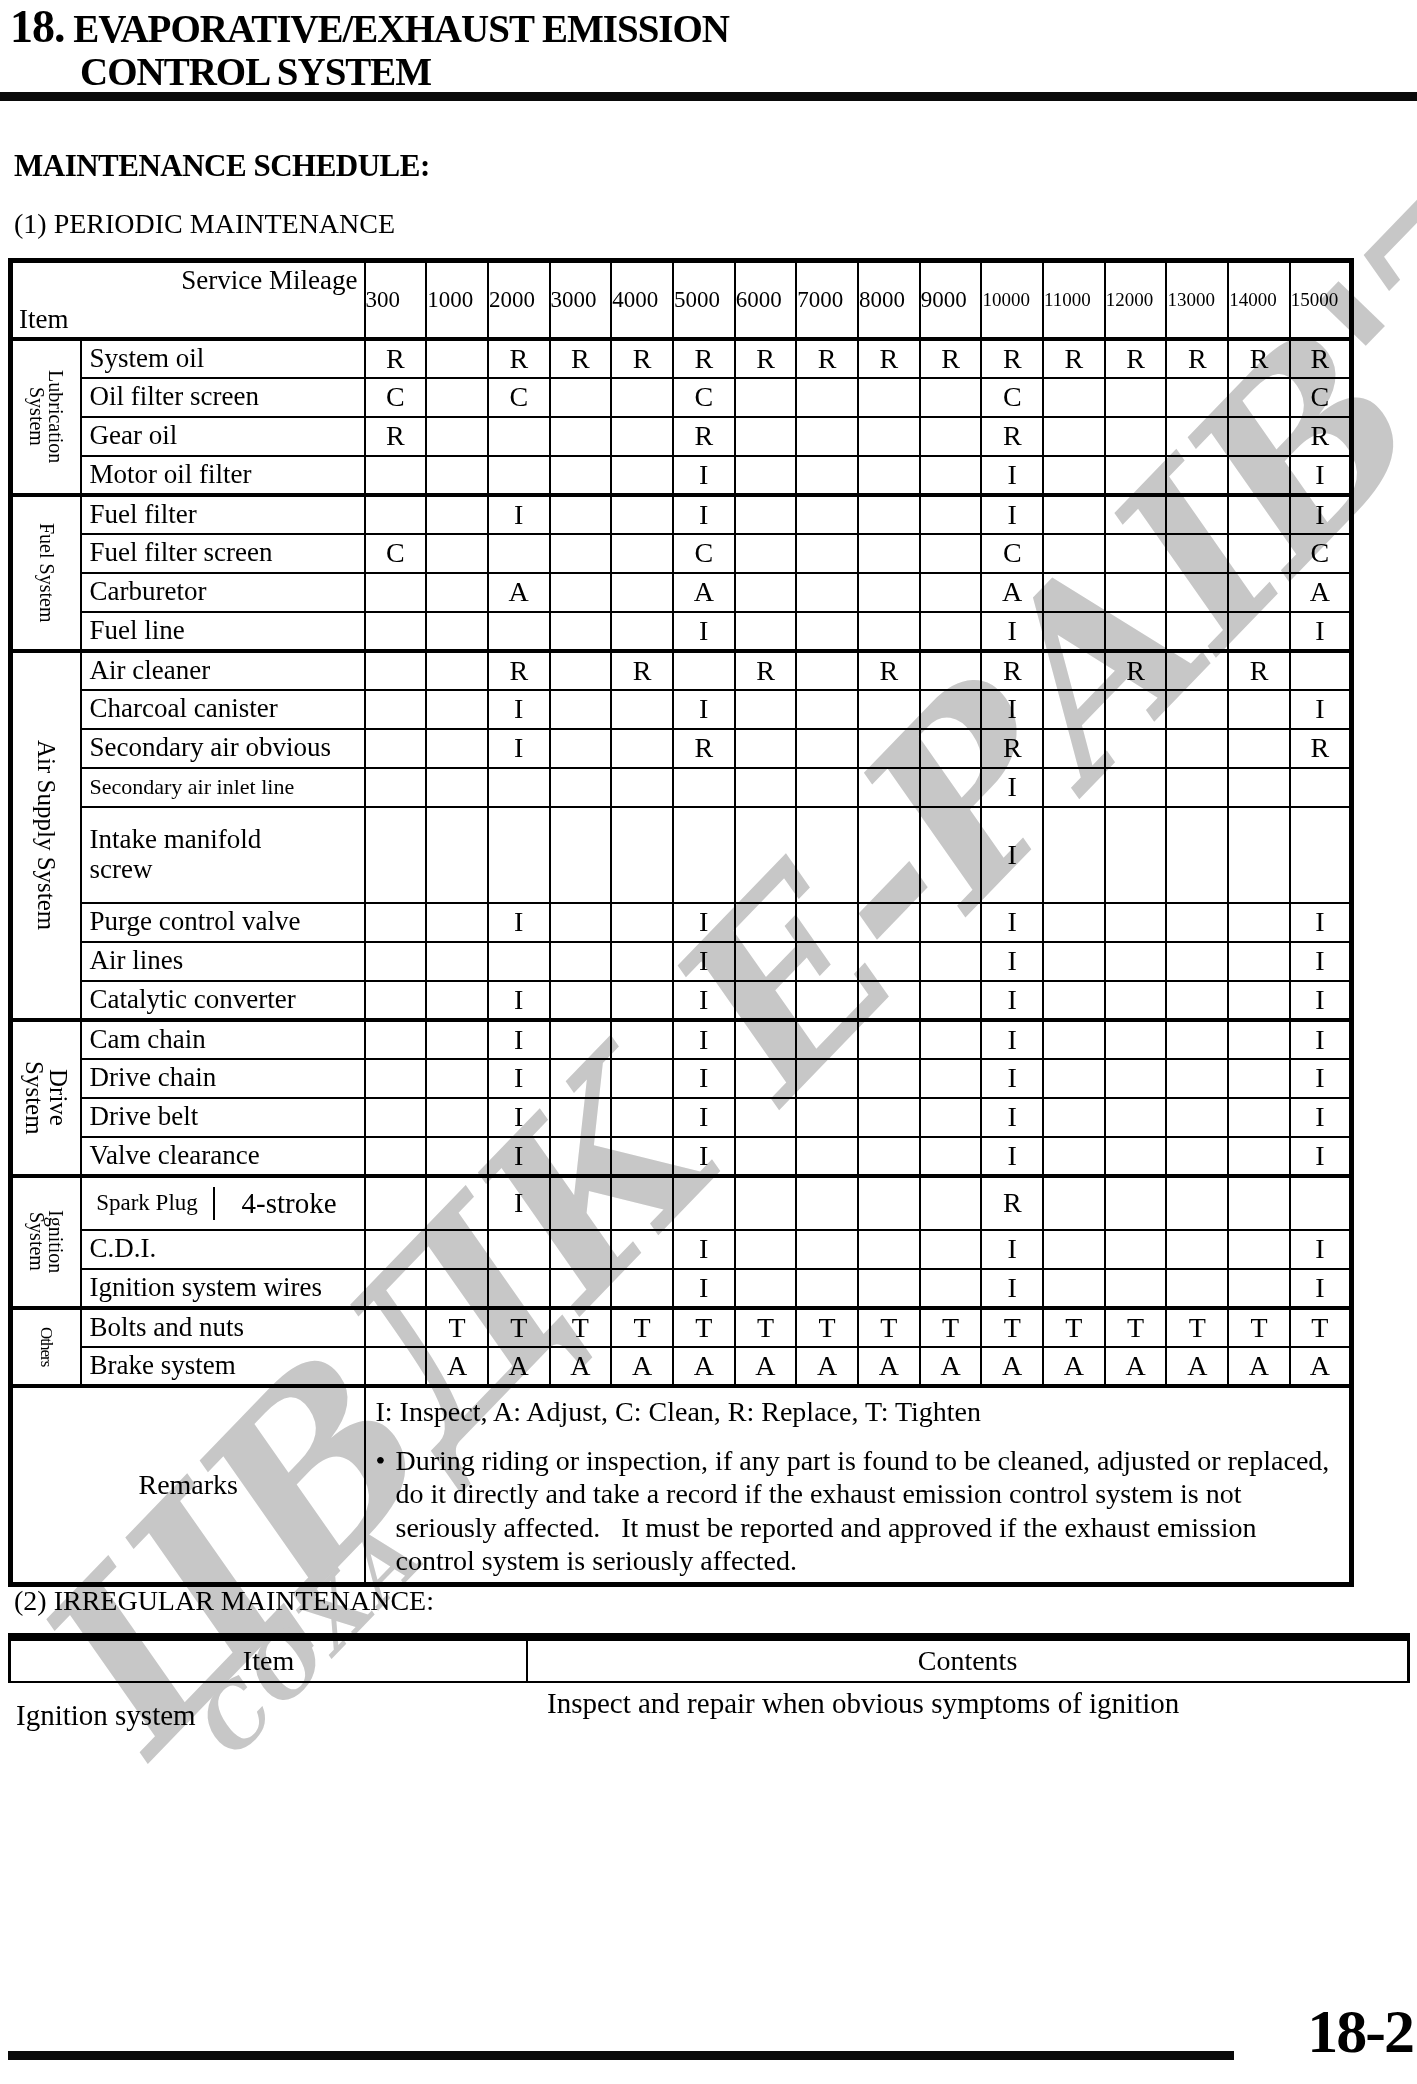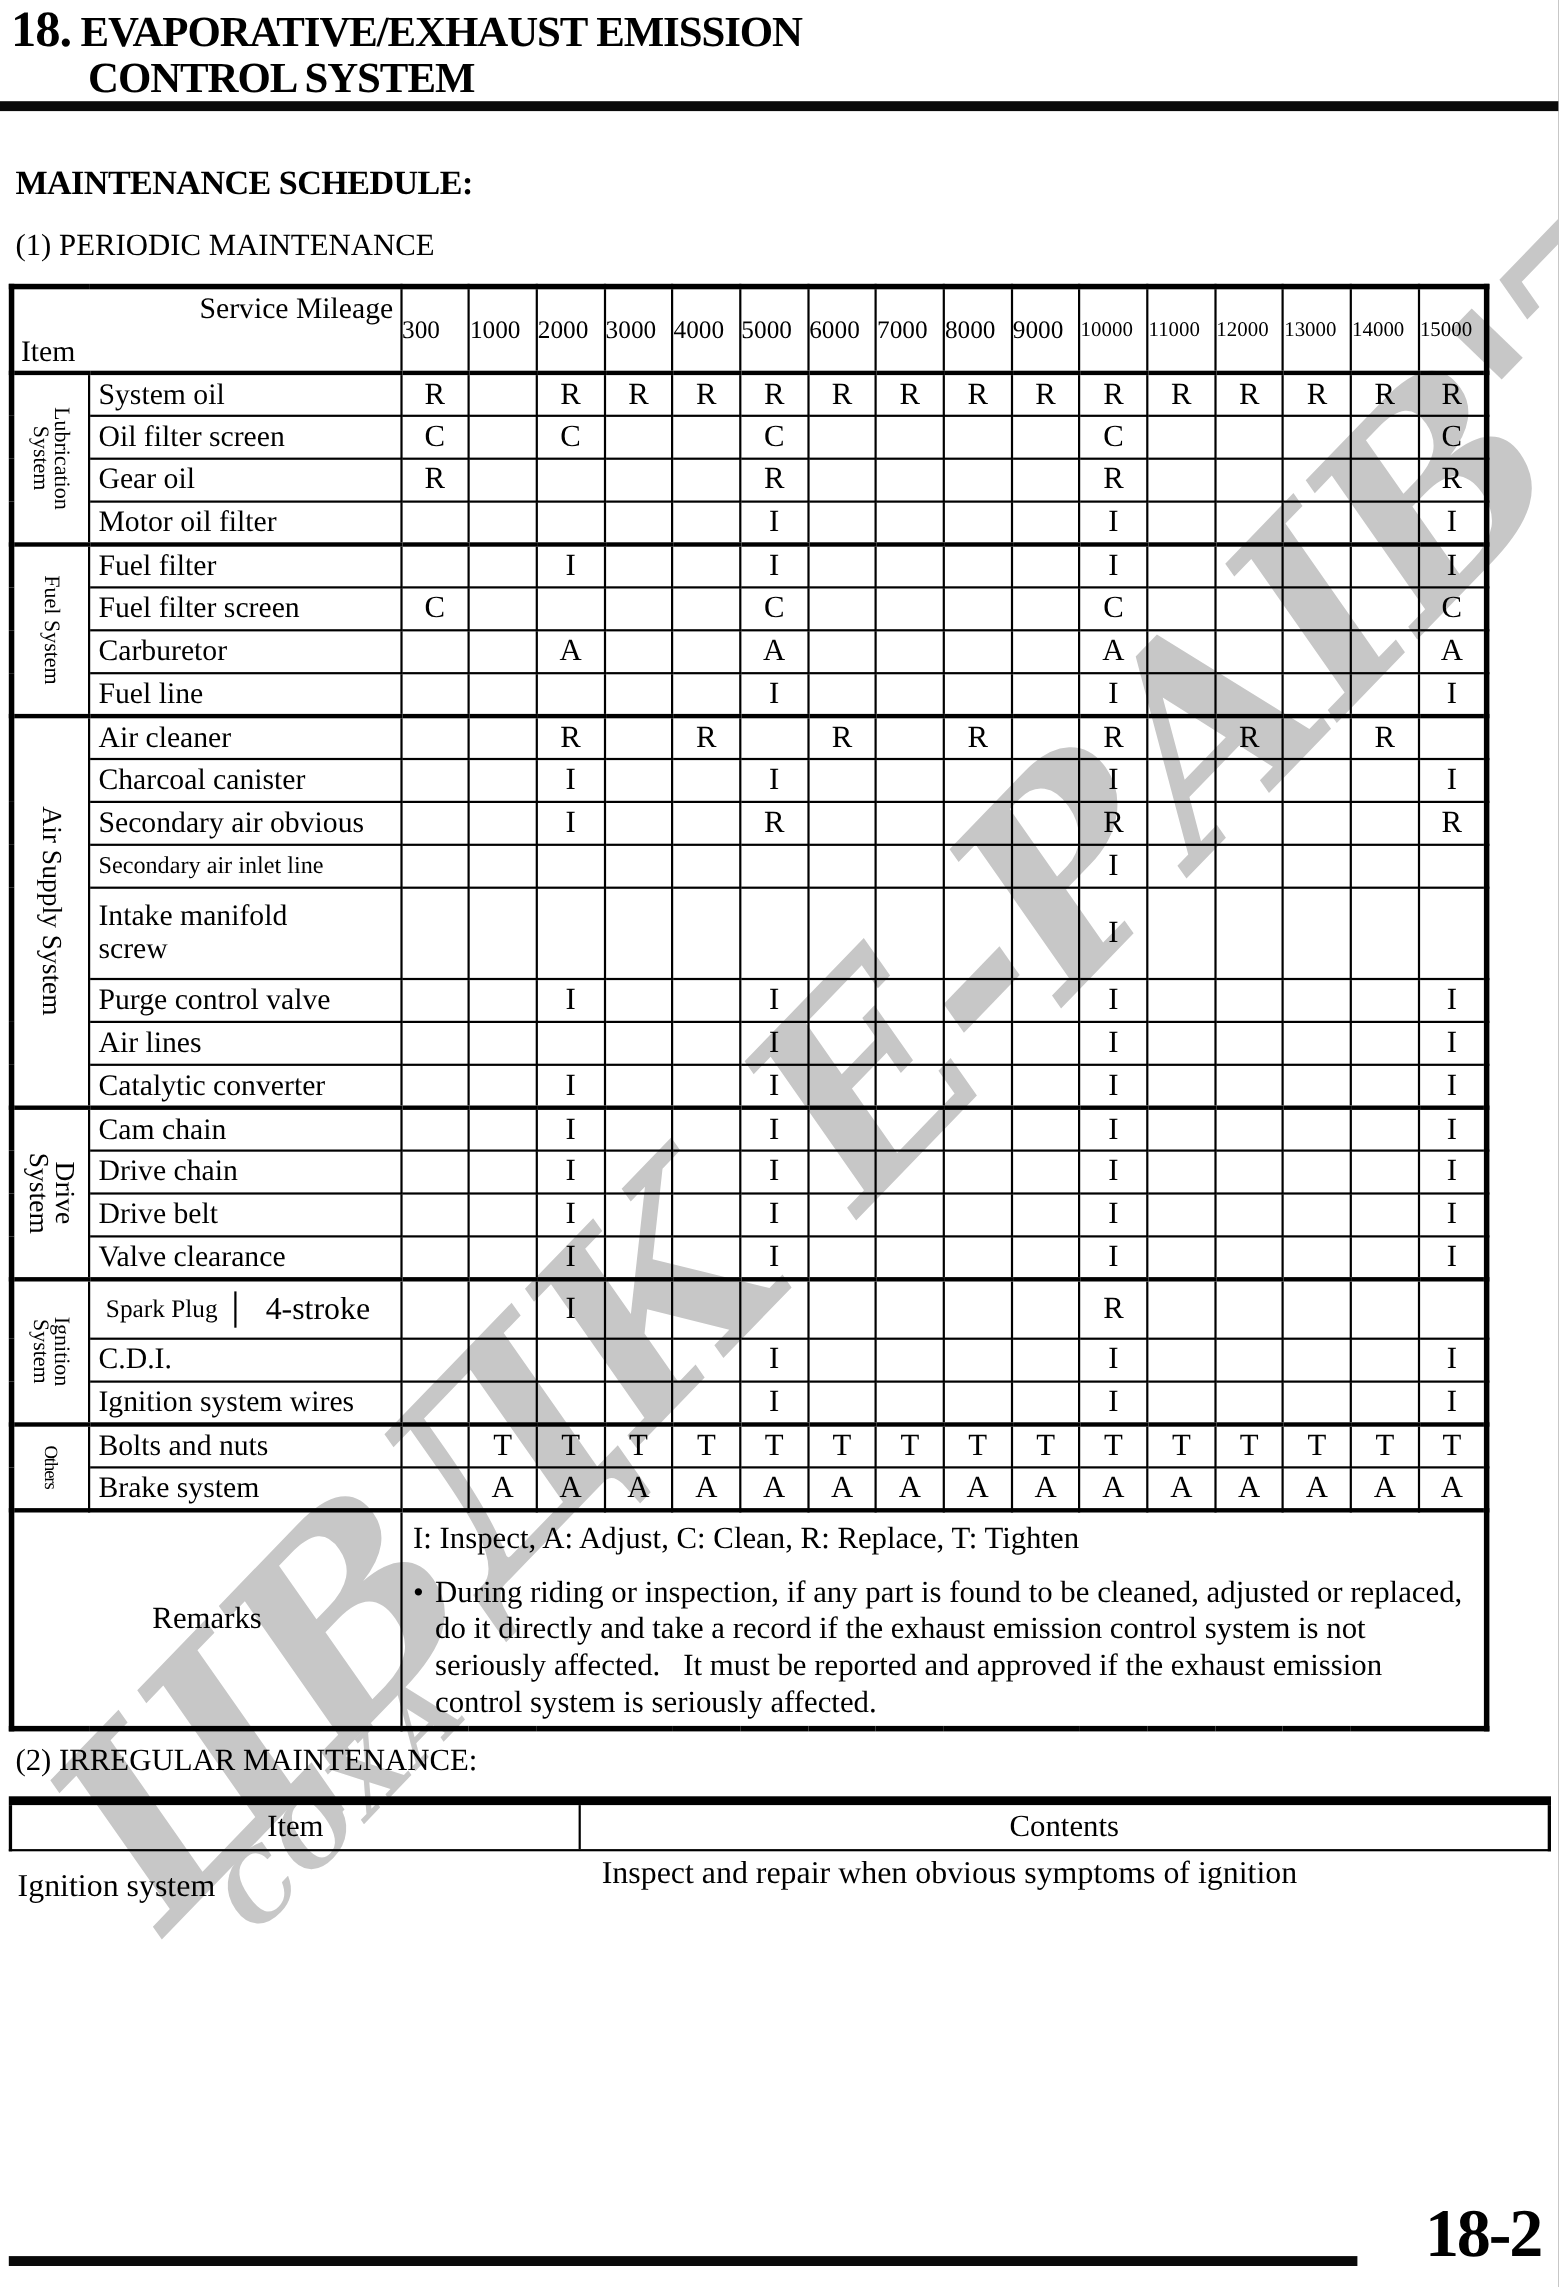--- a/index.html
+++ b/index.html
@@ -21,21 +21,21 @@
   .top-rule{position:absolute;left:0;top:92px;width:1417px;height:9px;background:#0a0a0a;}
   .h2{position:absolute;left:14px;top:148px;font-size:31px;font-weight:700;letter-spacing:-.5px;}
   .h3{position:absolute;left:14px;top:208px;font-size:28px;}
 
   
   table.sched{position:absolute;left:8px;top:258px;width:1346px;border-collapse:collapse;
               table-layout:fixed;border:5px solid #000;background:transparent;}
   .sched col.c-group{width:70px;} .sched col.c-item{width:284px;}
   .sched th,.sched td{border:2px solid #000;padding:0;background:transparent;vertical-align:middle;}
   .sched tr.gstart>th,.sched tr.gstart>td{border-top:4px solid #000;}
-  tr.hdr{height:78px;} tr.std{height:39px;} tr.tall{height:83px;}
+  tr.hdr{height:78px;} tr.std{height:39px;} tr.tall{height:96px;}
   tr.spark{height:54px;} tr.remarks{height:178px;}
   .corner{position:relative;font-weight:400;}
   .corner .ctop{position:absolute;top:2px;right:6px;font-size:27px;}
   .corner .cbot{position:absolute;bottom:2px;left:6px;font-size:27px;}
   th.mil{font-weight:400;font-size:23px;text-align:left;}
   th.mil.small{font-size:19px;}
   td.gl{writing-mode:vertical-rl;text-align:center;white-space:pre-line;line-height:.95;
         font-size:20px;padding:0;}
   td.gl.g2,td.gl.g3{font-size:25px;}
   td.gl.g5{font-size:17px;letter-spacing:-1px;}
@@ -59,21 +59,21 @@
          border-right:3px solid #000;}
   .irr-h .c1{width:515px;border-right:2px solid #000;display:flex;align-items:center;
              justify-content:center;font-size:28px;}
   .irr-h .c2{flex:1;display:flex;align-items:center;justify-content:center;font-size:28px;}
   .irr-r{display:flex;}
   .irr-r .c1{width:515px;padding:16px 0 0 8px;font-size:29px;}
   .irr-r .c2{flex:1;padding:4px 0 0 16px;font-size:29px;}
 
   
   .footer-rule{position:absolute;left:8px;top:2051px;width:1226px;height:9px;background:#0a0a0a;}
-  .page-num{position:absolute;right:16px;top:1996px;font-size:62px;font-weight:700;letter-spacing:-2px;}
+  .page-num{position:absolute;right:4px;top:1996px;font-size:62px;font-weight:700;letter-spacing:-2px;}
 </style>
 </head>
 <body>
 
 <div class="page">
 
   <div class="wm wm-main">ЦВДК Е-РАІВ'ТS</div>
   <div class="wm wm-sub">СОХА</div>
 
   <div class="content">

